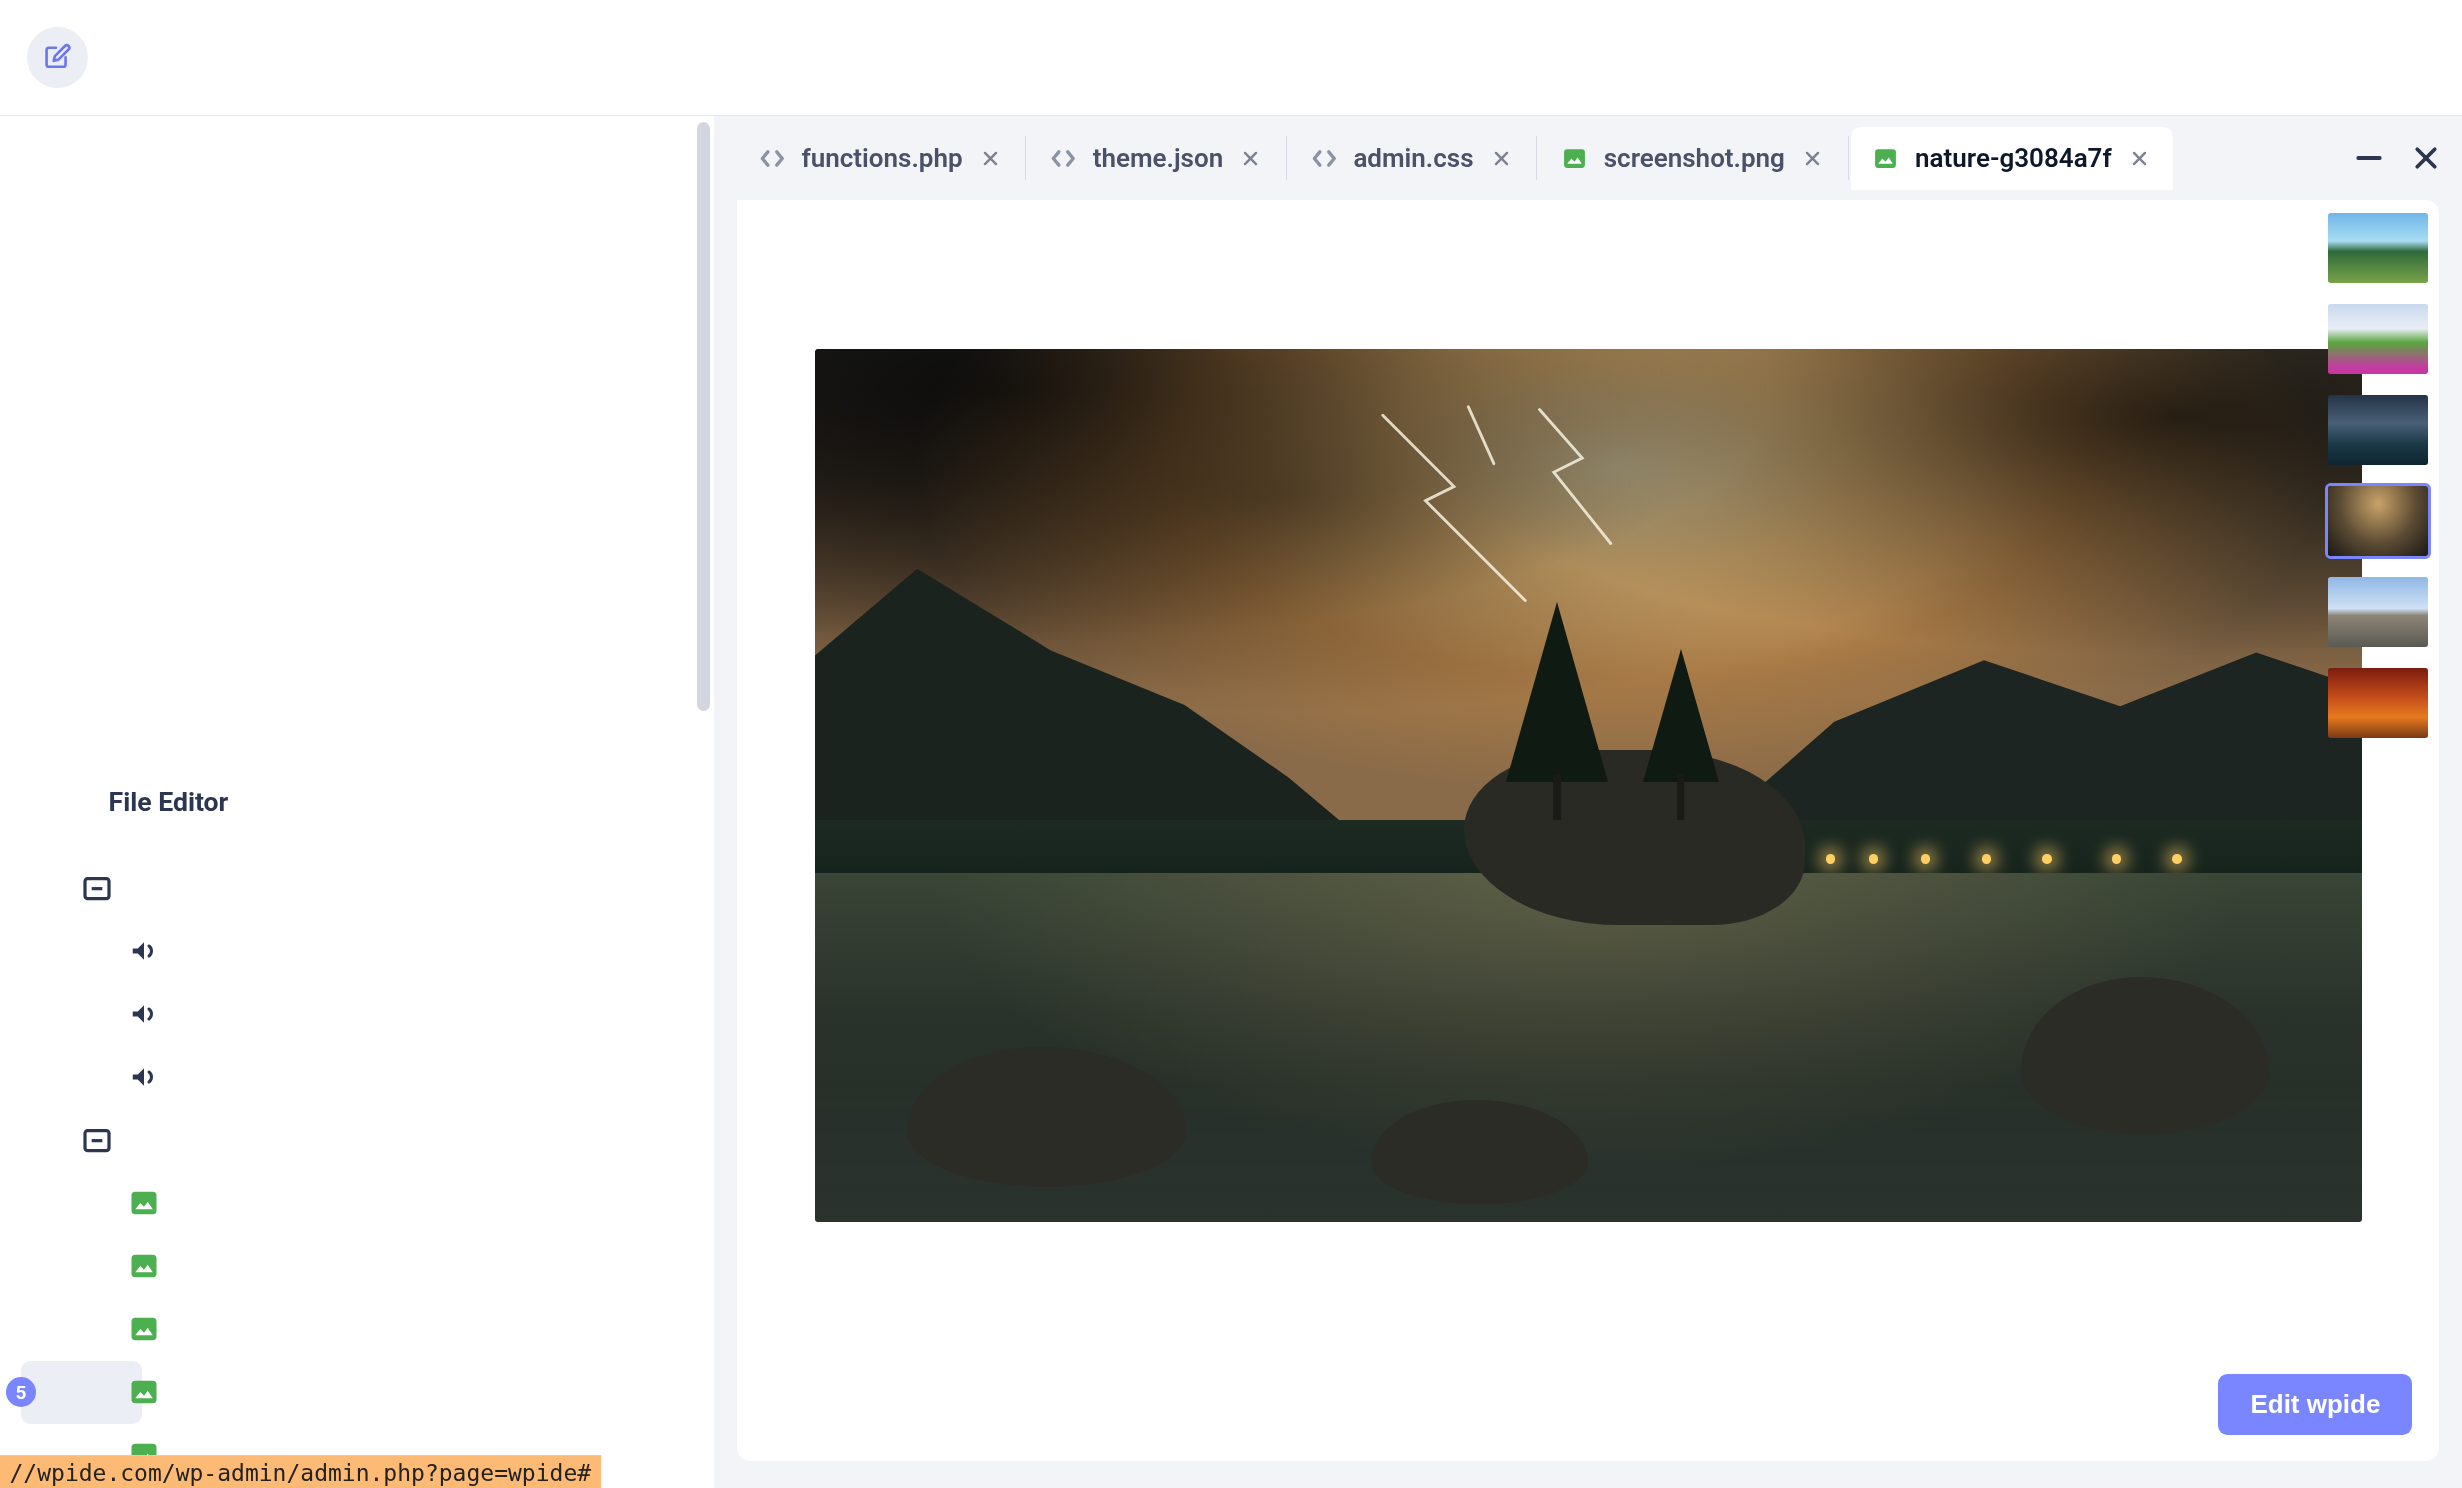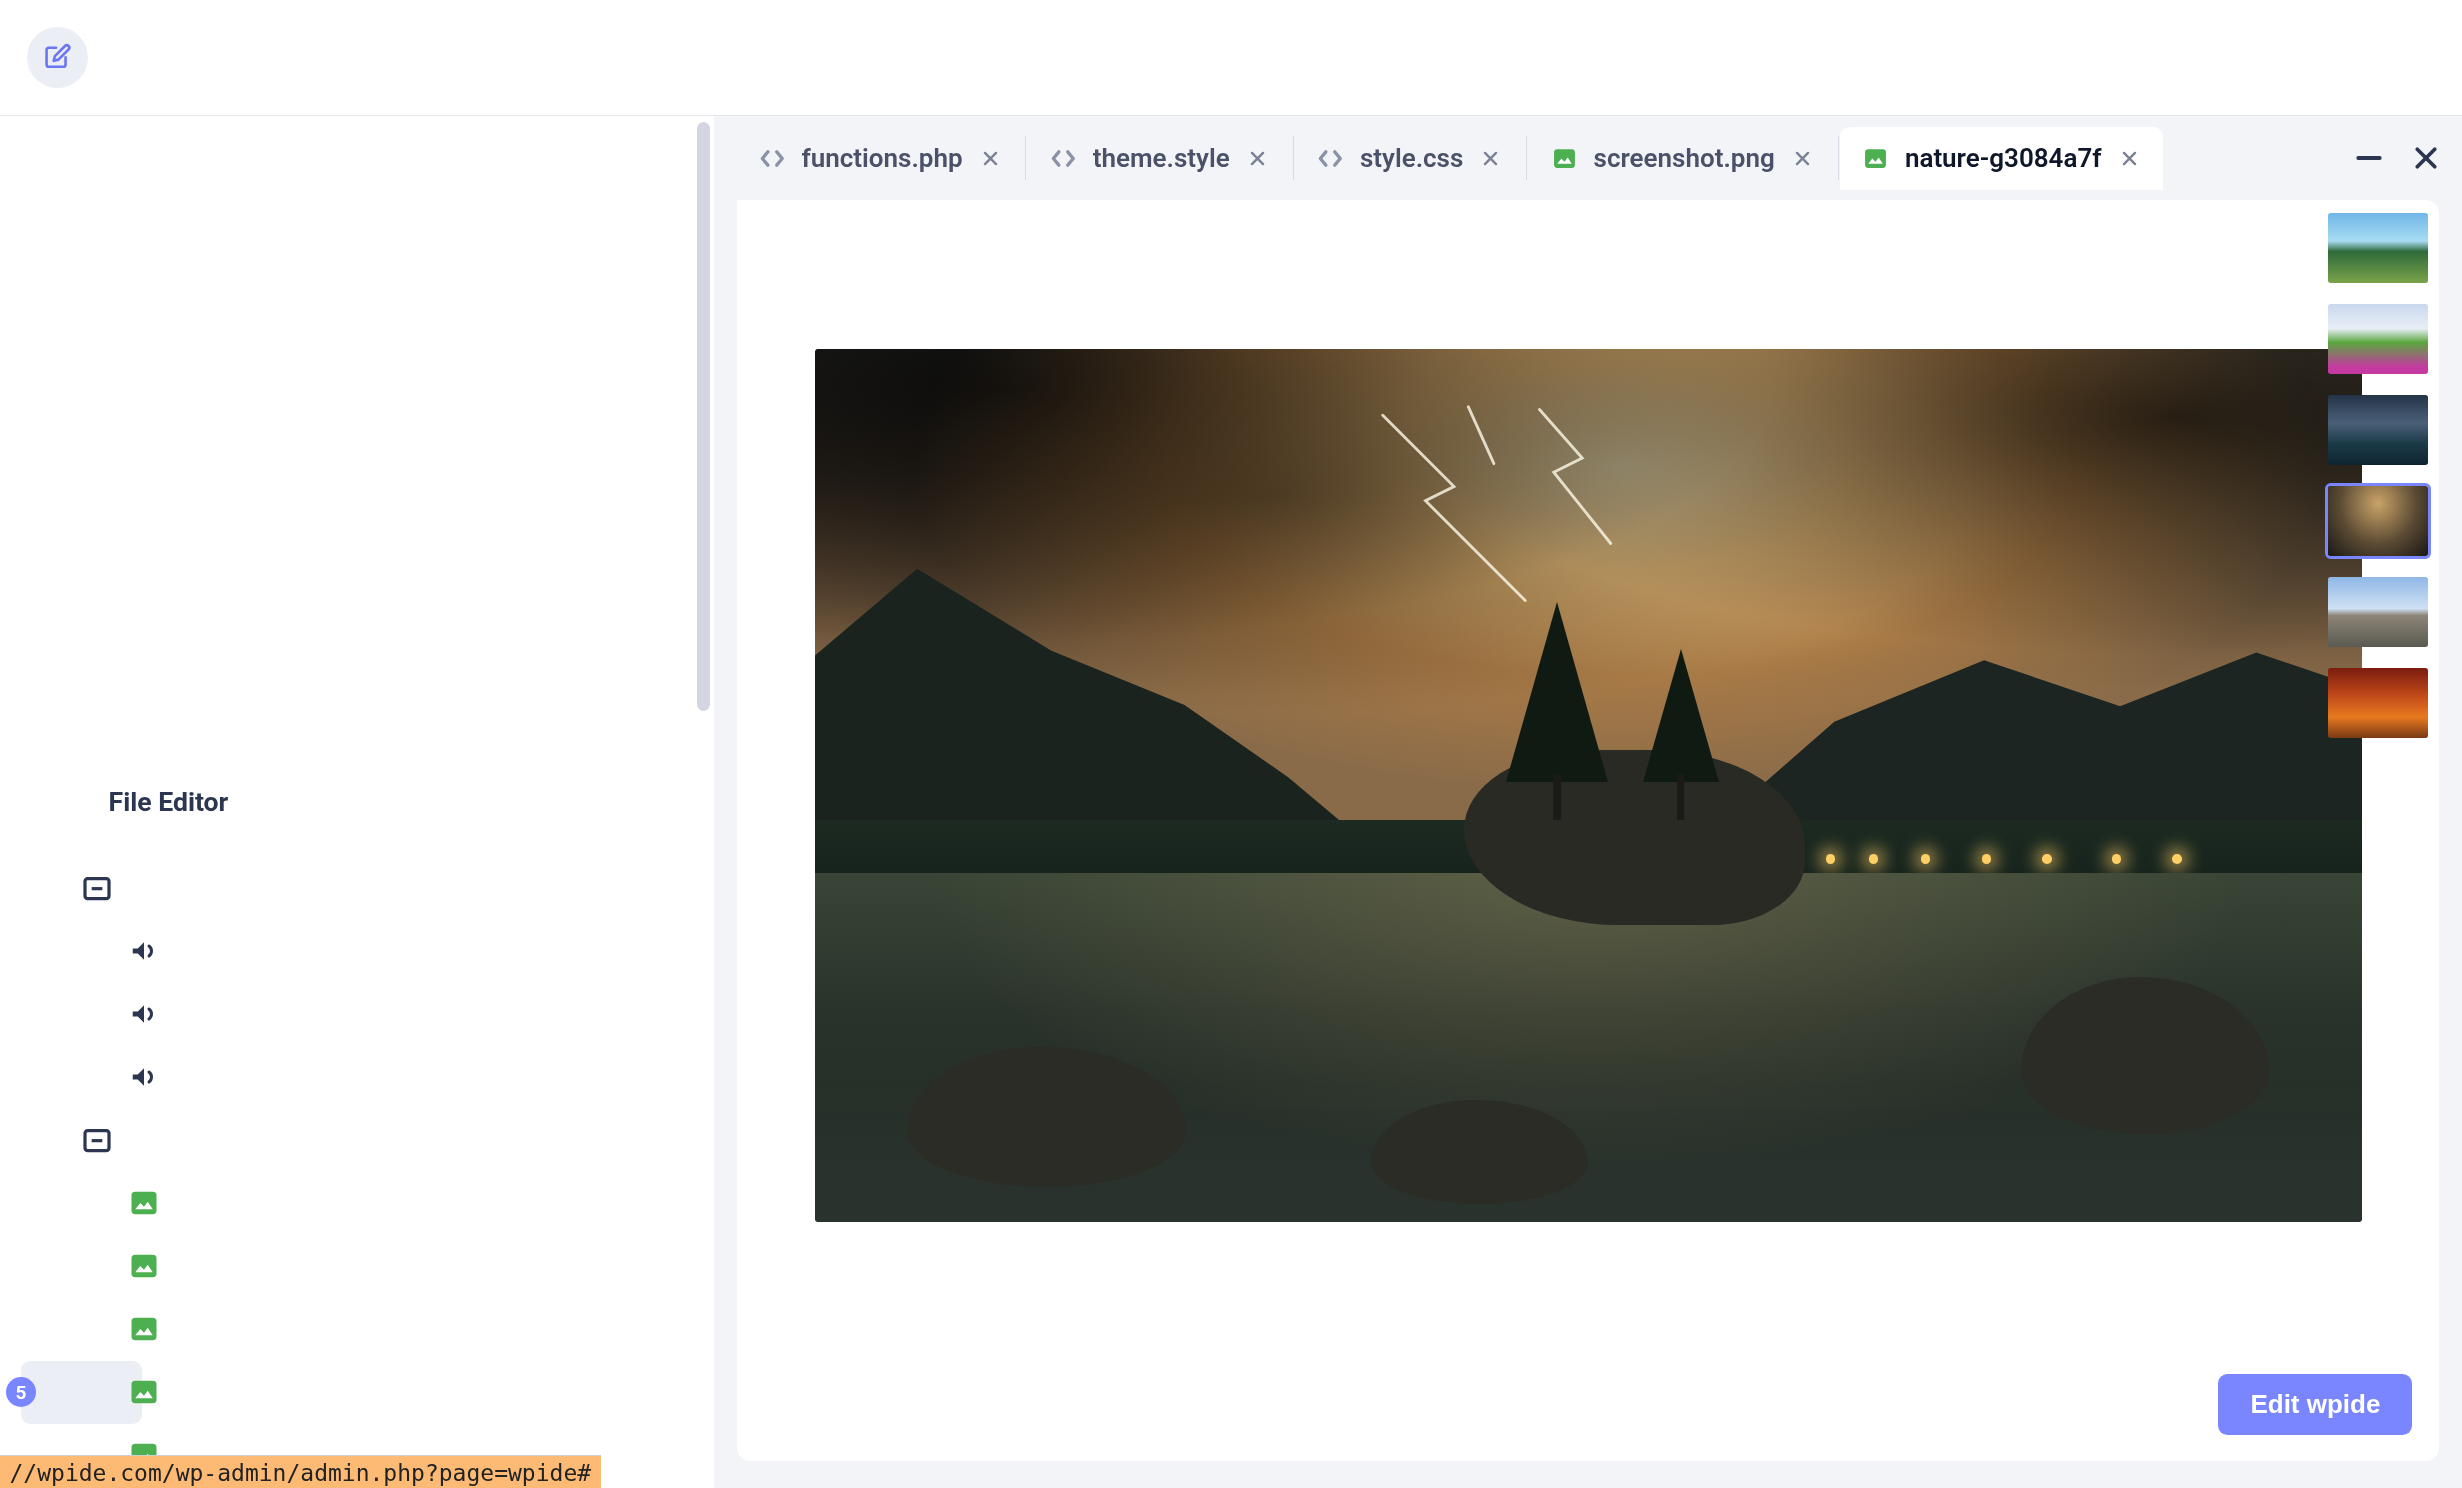--- a/index.html
+++ b/index.html
@@ -322,37 +322,37 @@
             </span>
         </div>
         <div class="tab-sep"></div>
         <div class="tab">
           <span class="t-icon">
               <svg width="26.6" height="23" viewBox="0 0 24 20" fill="none" stroke="#8a92a6" stroke-width="3" stroke-linecap="round" stroke-linejoin="round">
                 <polyline points="8 4 3 10 8 16"></polyline>
                 <polyline points="16 4 21 10 16 16"></polyline>
               </svg>
             </span>
-          <span class="t-name">theme.style</span>
+          <span class="t-name">theme.json</span>
           <span class="t-close">
               <svg width="19" height="19" viewBox="0 0 24 24" fill="none" stroke="currentColor" stroke-width="3" stroke-linecap="round">
                 <line x1="5" y1="5" x2="19" y2="19"></line>
                 <line x1="19" y1="5" x2="5" y2="19"></line>
               </svg>
             </span>
         </div>
         <div class="tab-sep"></div>
         <div class="tab">
           <span class="t-icon">
               <svg width="26.6" height="23" viewBox="0 0 24 20" fill="none" stroke="#8a92a6" stroke-width="3" stroke-linecap="round" stroke-linejoin="round">
                 <polyline points="8 4 3 10 8 16"></polyline>
                 <polyline points="16 4 21 10 16 16"></polyline>
               </svg>
             </span>
-          <span class="t-name">style.css</span>
+          <span class="t-name">admin.css</span>
           <span class="t-close">
               <svg width="19" height="19" viewBox="0 0 24 24" fill="none" stroke="currentColor" stroke-width="3" stroke-linecap="round">
                 <line x1="5" y1="5" x2="19" y2="19"></line>
                 <line x1="19" y1="5" x2="5" y2="19"></line>
               </svg>
             </span>
         </div>
         <div class="tab-sep"></div>
         <div class="tab">
           <span class="t-icon">

